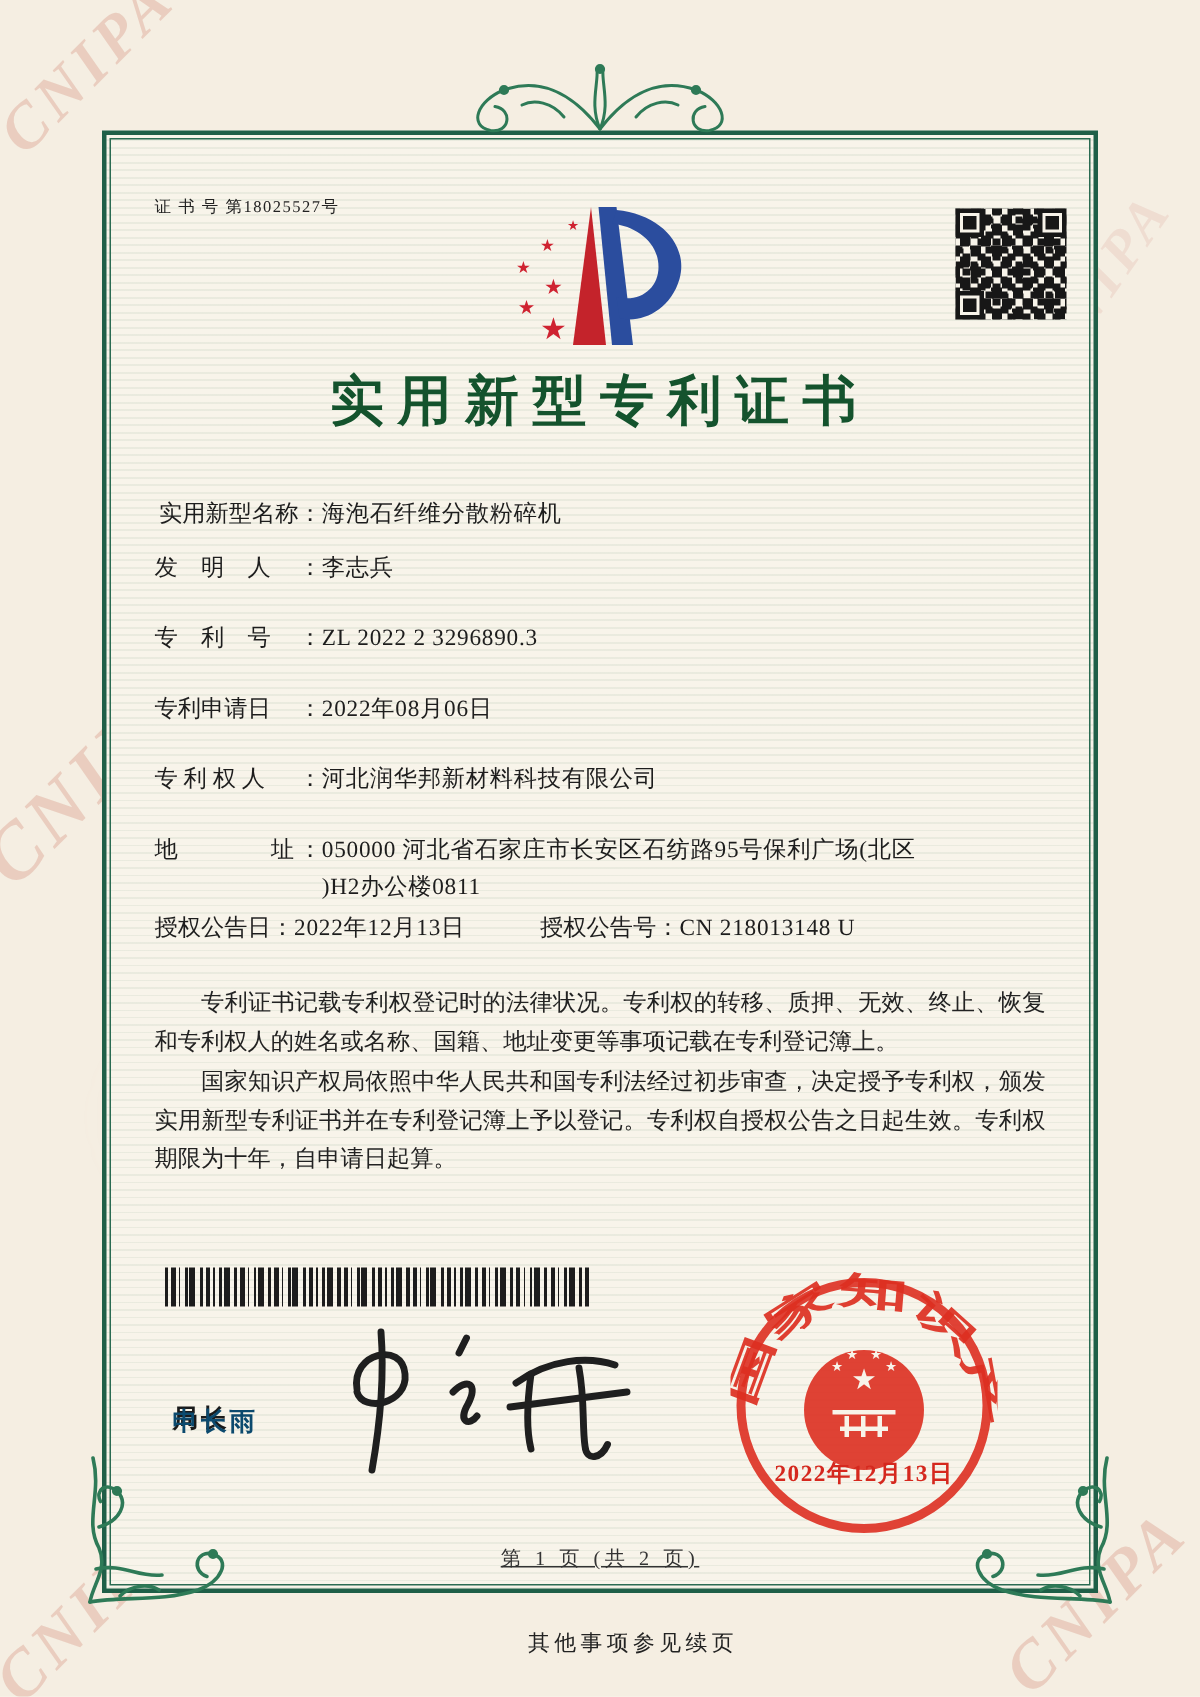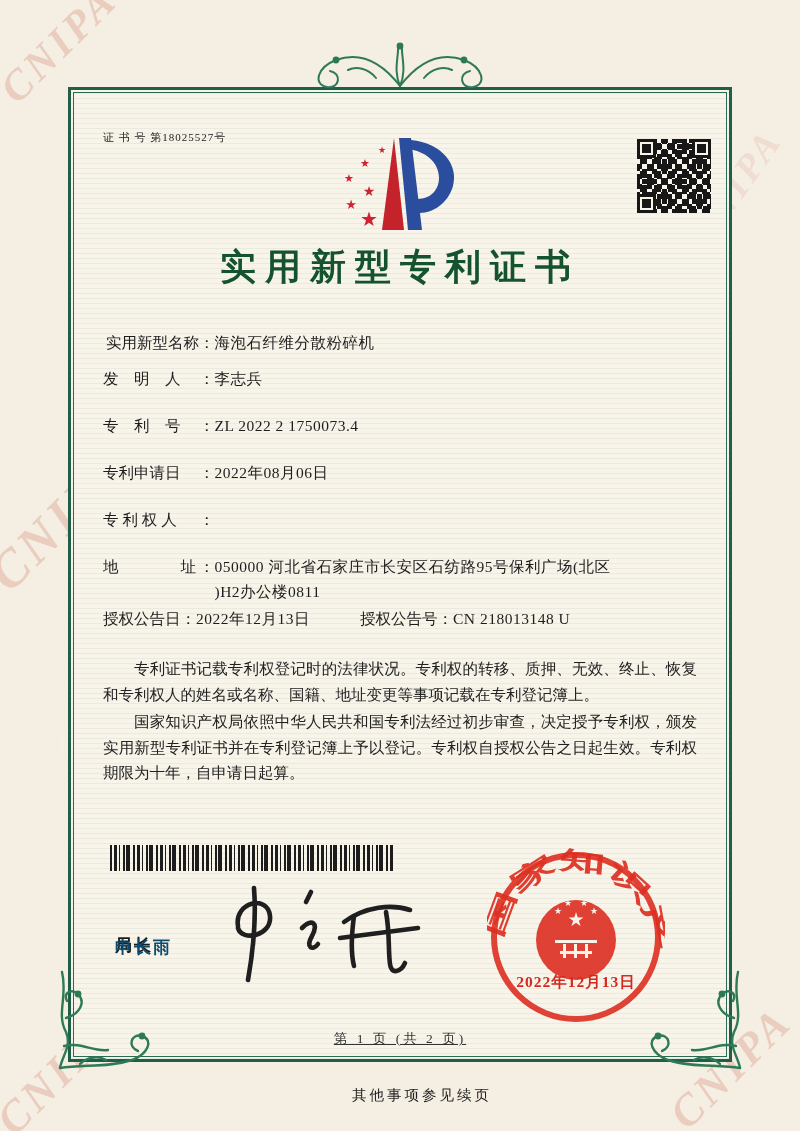--- a/index.html
+++ b/index.html
@@ -207,30 +207,31 @@
           <span class="fvalue">海泡石纤维分散粉碎机</span>
       </div>
       <div class="frow">
         <span class="flabel">发　明　人</span>
           <span class="fcolon">：</span>
           <span class="fvalue">李志兵</span>
       </div>
       <div class="frow">
         <span class="flabel">专　利　号</span>
           <span class="fcolon">：</span>
-          <span class="fvalue">ZL 2022 2 1750073.4</span>
+          <span class="fvalue">ZL 2022 2 3296890.3</span>
       </div>
       <div class="frow">
         <span class="flabel">专利申请日</span>
           <span class="fcolon">：</span>
           <span class="fvalue">2022年08月06日</span>
       </div>
       <div class="frow r5">
         <span class="flabel">专 利 权 人</span>
           <span class="fcolon">：</span>
+          <span class="fvalue">河北润华邦新材料科技有限公司</span>
       </div>
       <div class="frow addr">
         <span class="flabel">地　　　　址</span>
           <span class="fcolon">：</span>
           <span class="fvalue">050000 河北省石家庄市长安区石纺路95号保利广场(北区
 )H2办公楼0811</span>
       </div>
       <div class="frow">
         <span class="flabel" style="width:auto;flex:0 0 auto;">授权公告日</span>
           <span class="fcolon">：</span>

